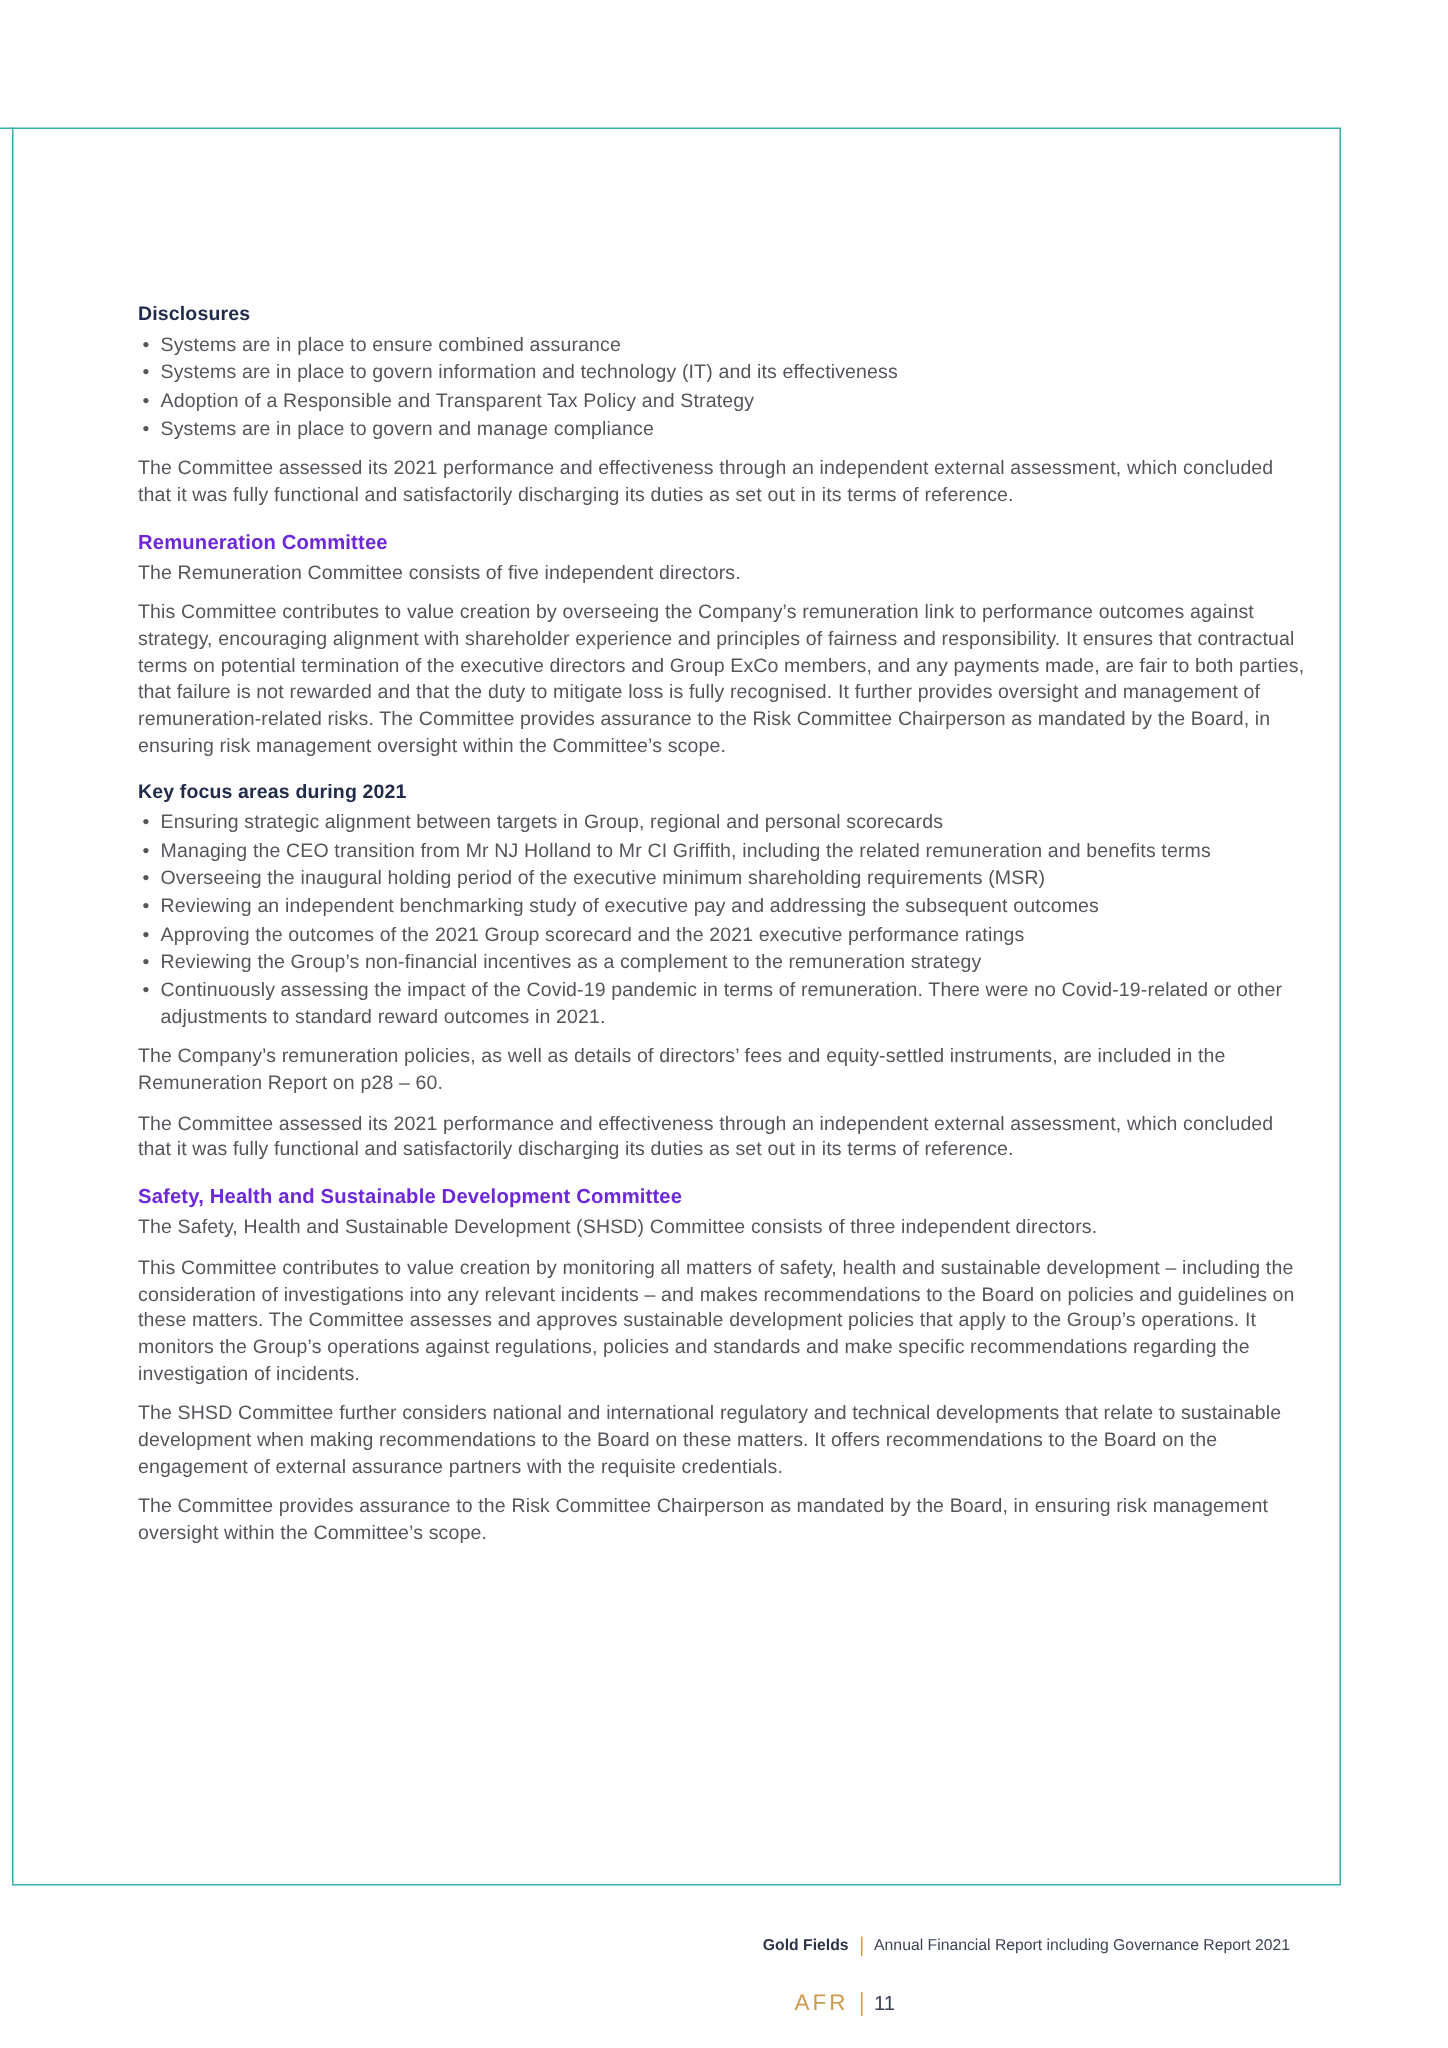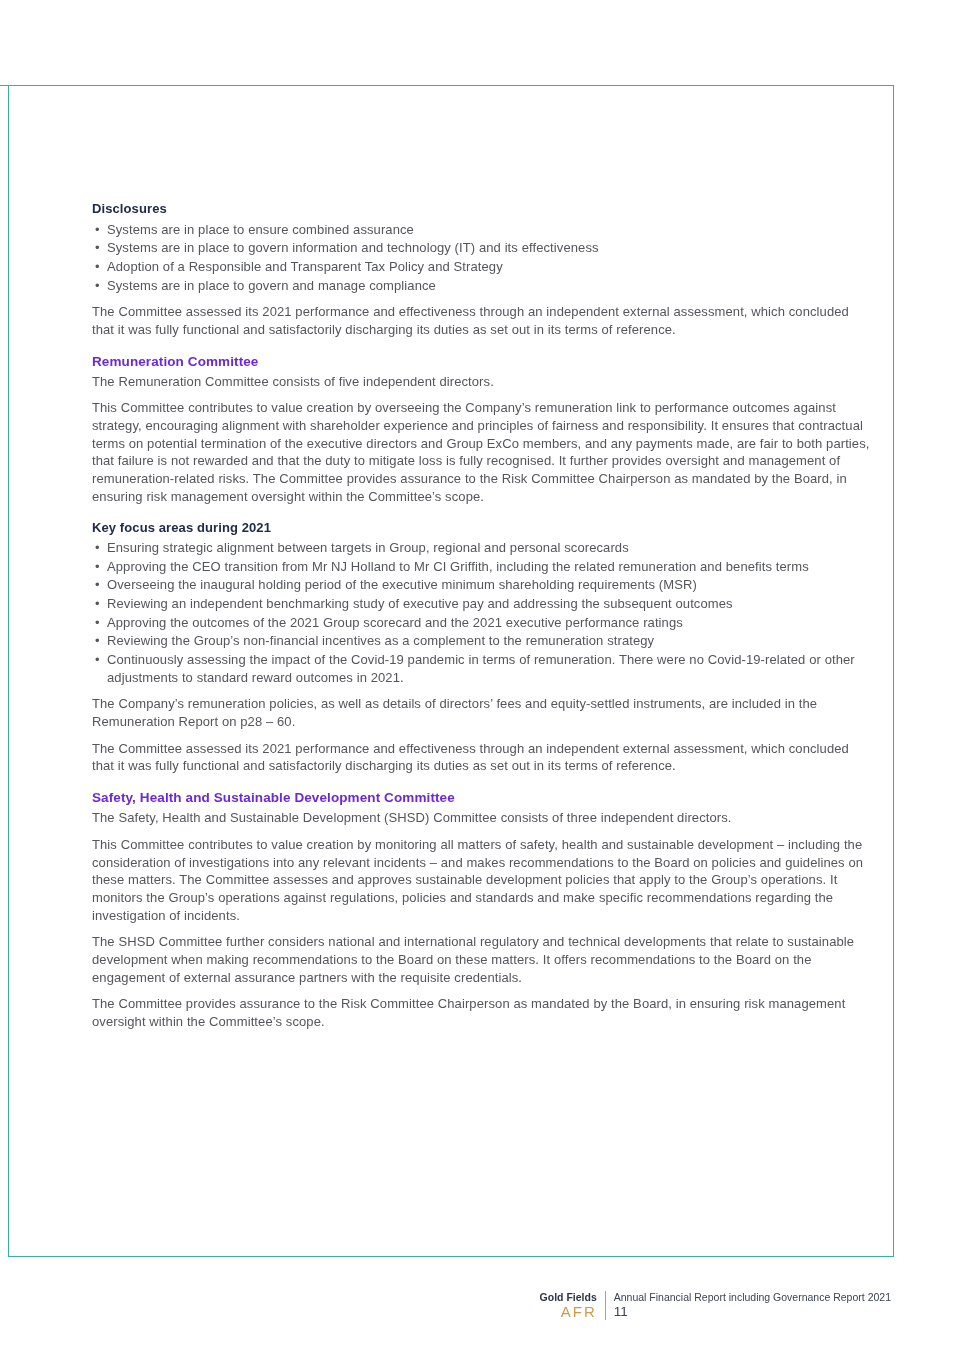--- a/index.html
+++ b/index.html
@@ -84,24 +84,24 @@
     content: "\2022";
     position: absolute;
     left: 3px;
     top: 0;
     color: #54565b;
   }
   
   .footer {
     position: absolute;
     top: 1291px;
-    right: 74px;
+    right: 105px;
     display: grid;
     grid-template-columns: auto auto;
-    row-gap: 0;
+    row-gap: 24px;
     align-items: center;
   }
   .f-left {
     text-align: right;
     padding-right: 8px;
     border-right: 1px solid #cf9a4e;
   }
   .f-right {
     padding-left: 8px;
     text-align: left;
@@ -148,21 +148,21 @@
     </ul>
     <p>The Committee assessed its 2021 performance and effectiveness through an independent external assessment, which concluded that it was fully functional and satisfactorily discharging its duties as set out in its terms of reference.</p>
 
     <h3 class="h-gold">Remuneration Committee</h3>
     <p class="intro">The Remuneration Committee consists of five independent directors.</p>
     <p>This Committee contributes to value creation by overseeing the Company’s remuneration link to performance outcomes against strategy, encouraging alignment with shareholder experience and principles of fairness and responsibility. It ensures that contractual terms on potential termination of the executive directors and Group ExCo members, and any payments made, are fair to both parties, that failure is not rewarded and that the duty to mitigate loss is fully recognised. It further provides oversight and management of remuneration-related risks. The Committee provides assurance to the Risk Committee Chairperson as mandated by the Board, in ensuring risk management oversight within the Committee’s scope.</p>
 
     <h3 class="h-navy">Key focus areas during 2021</h3>
     <ul>
       <li>Ensuring strategic alignment between targets in Group, regional and personal scorecards</li>
-      <li>Approving the CEO transition from Mr NJ Holland to Mr CI Griffith, including the related remuneration and benefits terms</li>
+      <li>Managing the CEO transition from Mr NJ Holland to Mr CI Griffith, including the related remuneration and benefits terms</li>
       <li>Overseeing the inaugural holding period of the executive minimum shareholding requirements (MSR)</li>
       <li>Reviewing an independent benchmarking study of executive pay and addressing the subsequent outcomes</li>
       <li>Approving the outcomes of the 2021 Group scorecard and the 2021 executive performance ratings</li>
       <li>Reviewing the Group’s non-financial incentives as a complement to the remuneration strategy</li>
       <li>Continuously assessing the impact of the Covid-19 pandemic in terms of remuneration. There were no Covid-19-related or other adjustments to standard reward outcomes in 2021.</li>
     </ul>
     <p>The Company’s remuneration policies, as well as details of directors’ fees and equity-settled instruments, are included in the Remuneration Report on p28 – 60.</p>
     <p>The Committee assessed its 2021 performance and effectiveness through an independent external assessment, which concluded that it was fully functional and satisfactorily discharging its duties as set out in its terms of reference.</p>
 
     <h3 class="h-gold">Safety, Health and Sustainable Development Committee</h3>

